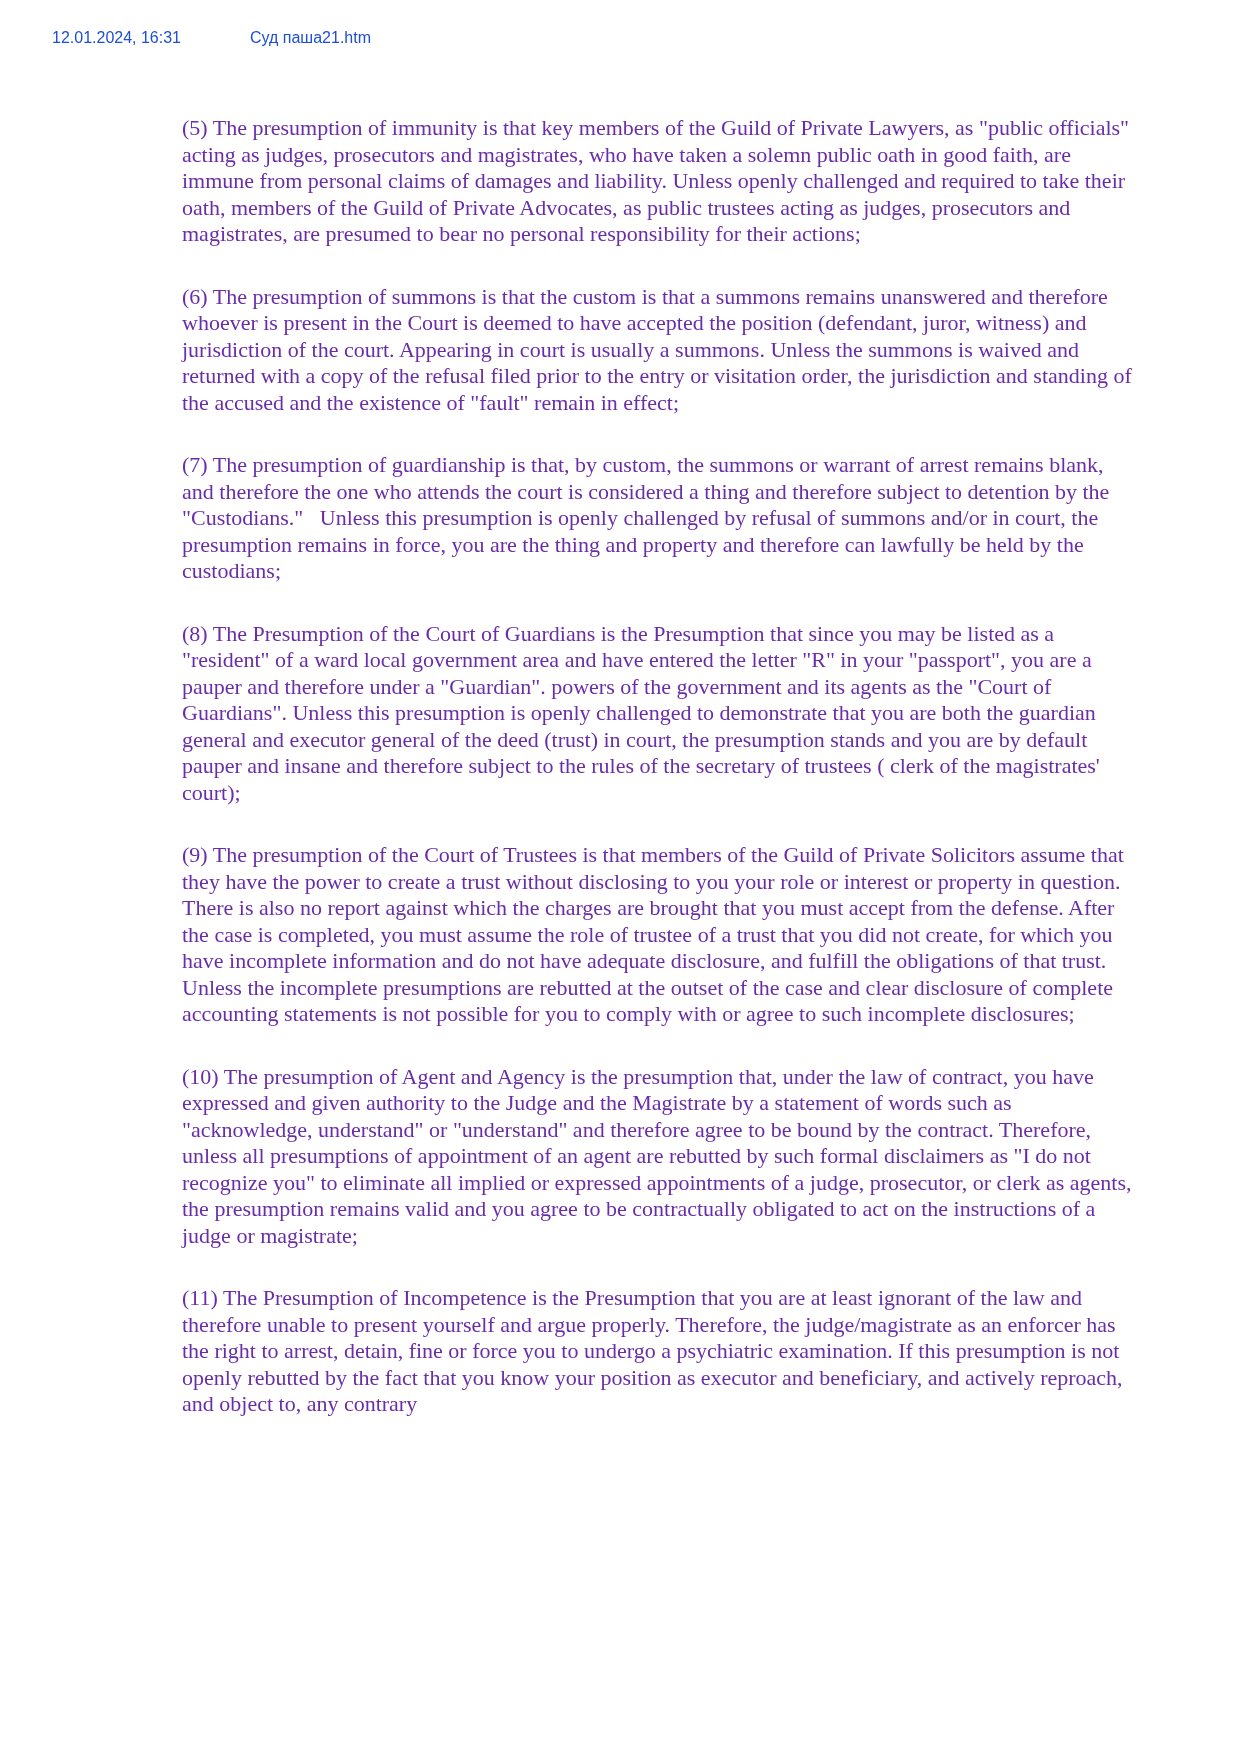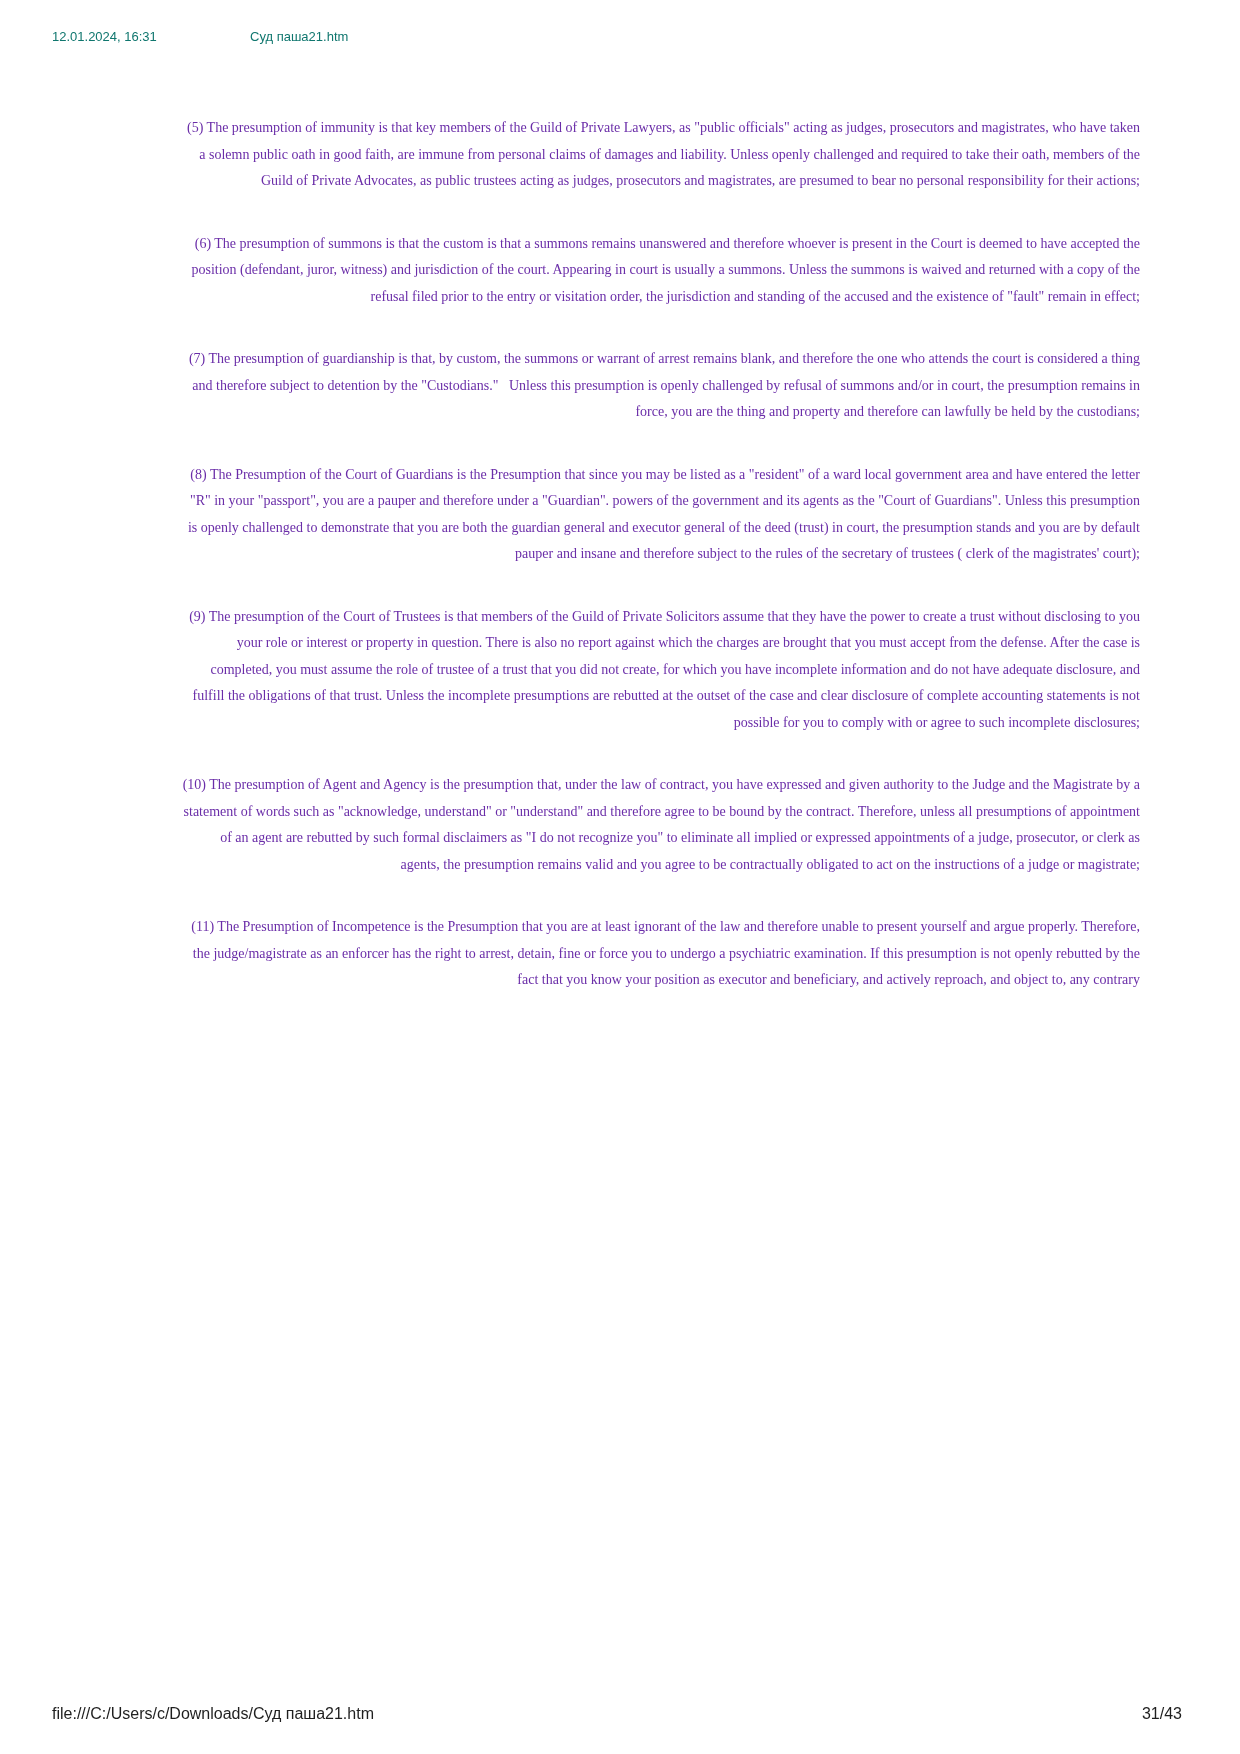--- a/index.html
+++ b/index.html
@@ -14,22 +14,22 @@
     background: #ffffff;
     overflow: hidden;
   }
   .page-header {
     position: absolute;
     top: 29px;
     left: 52px;
     right: 52px;
     height: 22px;
     font-family: "Liberation Sans", sans-serif;
-    font-size: 13px;
-    color: #0f766e;
+    font-size: 16px;
+    color: #1d4ed8;
   }
   .header-datetime {
     position: absolute;
     left: 0;
     top: 0;
     white-space: nowrap;
   }
   .header-title {
     position: absolute;
     left: 198px;
@@ -37,23 +37,23 @@
     top: 0;
     text-align: left;
     white-space: nowrap;
   }
   .doc-content {
     position: absolute;
     top: 115px;
     left: 182px;
     width: 958px;
     font-family: "Liberation Serif", "DejaVu Serif", serif;
-    font-size: 14px;
+    font-size: 22px;
     line-height: 26.5px;
-    text-align: right;
+    text-align: left;
   }
   .doc-content p {
     margin: 0 0 36px 0;
     white-space: pre-wrap;
   }
   .page-footer {
     position: absolute;
     top: 1705px;
     left: 52px;
     right: 58px;
@@ -88,18 +88,14 @@
   <div class="doc-content">
     <p style="color: rgb(106, 45, 168);">(5) The presumption of immunity is that key members of the Guild of Private Lawyers, as "public officials" acting as judges, prosecutors and magistrates, who have taken a solemn public oath in good faith, are immune from personal claims of damages and liability. Unless openly challenged and required to take their oath, members of the Guild of Private Advocates, as public trustees acting as judges, prosecutors and magistrates, are presumed to bear no personal responsibility for their actions;</p>
     <p style="color: rgb(106, 45, 168);">(6) The presumption of summons is that the custom is that a summons remains unanswered and therefore whoever is present in the Court is deemed to have accepted the position (defendant, juror, witness) and jurisdiction of the court. Appearing in court is usually a summons. Unless the summons is waived and returned with a copy of the refusal filed prior to the entry or visitation order, the jurisdiction and standing of the accused and the existence of "fault" remain in effect;</p>
     <p style="color: rgb(106, 45, 168);">(7) The presumption of guardianship is that, by custom, the summons or warrant of arrest remains blank, and therefore the one who attends the court is considered a thing and therefore subject to detention by the "Custodians."   Unless this presumption is openly challenged by refusal of summons and/or in court, the presumption remains in force, you are the thing and property and therefore can lawfully be held by the custodians;</p>
     <p style="color: rgb(106, 45, 168);">(8) The Presumption of the Court of Guardians is the Presumption that since you may be listed as a "resident" of a ward local government area and have entered the letter "R" in your "passport", you are a pauper and therefore under a "Guardian". powers of the government and its agents as the "Court of Guardians". Unless this presumption is openly challenged to demonstrate that you are both the guardian general and executor general of the deed (trust) in court, the presumption stands and you are by default pauper and insane and therefore subject to the rules of the secretary of trustees ( clerk of the magistrates' court);</p>
     <p style="color: rgb(106, 45, 168);">(9) The presumption of the Court of Trustees is that members of the Guild of Private Solicitors assume that they have the power to create a trust without disclosing to you your role or interest or property in question. There is also no report against which the charges are brought that you must accept from the defense. After the case is completed, you must assume the role of trustee of a trust that you did not create, for which you have incomplete information and do not have adequate disclosure, and fulfill the obligations of that trust. Unless the incomplete presumptions are rebutted at the outset of the case and clear disclosure of complete accounting statements is not possible for you to comply with or agree to such incomplete disclosures;</p>
     <p style="color: rgb(106, 45, 168);">(10) The presumption of Agent and Agency is the presumption that, under the law of contract, you have expressed and given authority to the Judge and the Magistrate by a statement of words such as "acknowledge, understand" or "understand" and therefore agree to be bound by the contract. Therefore, unless all presumptions of appointment of an agent are rebutted by such formal disclaimers as "I do not recognize you" to eliminate all implied or expressed appointments of a judge, prosecutor, or clerk as agents, the presumption remains valid and you agree to be contractually obligated to act on the instructions of a judge or magistrate;</p>
     <p style="color: rgb(106, 45, 168);">(11) The Presumption of Incompetence is the Presumption that you are at least ignorant of the law and therefore unable to present yourself and argue properly. Therefore, the judge/magistrate as an enforcer has the right to arrest, detain, fine or force you to undergo a psychiatric examination. If this presumption is not openly rebutted by the fact that you know your position as executor and beneficiary, and actively reproach, and object to, any contrary</p>
   </div>
 
-  <div class="page-footer">
-    <span class="footer-file">file:///C:/Users/c/Downloads/Суд паша21.htm</span>
-    <span class="footer-page">31/43</span>
-  </div>
 
 </div>
 
 </body></html>

